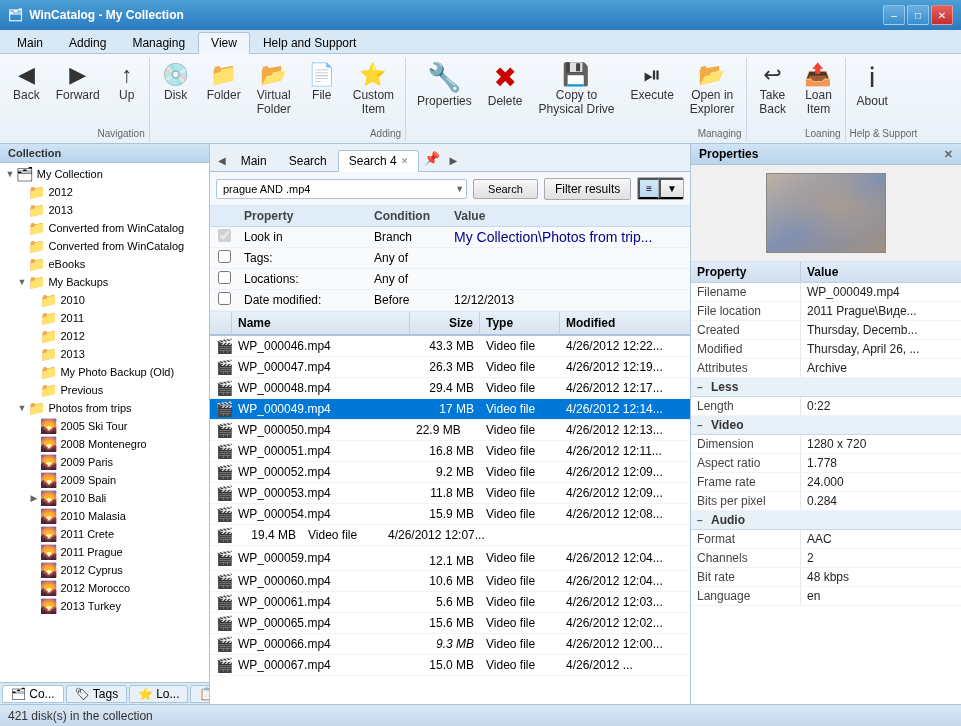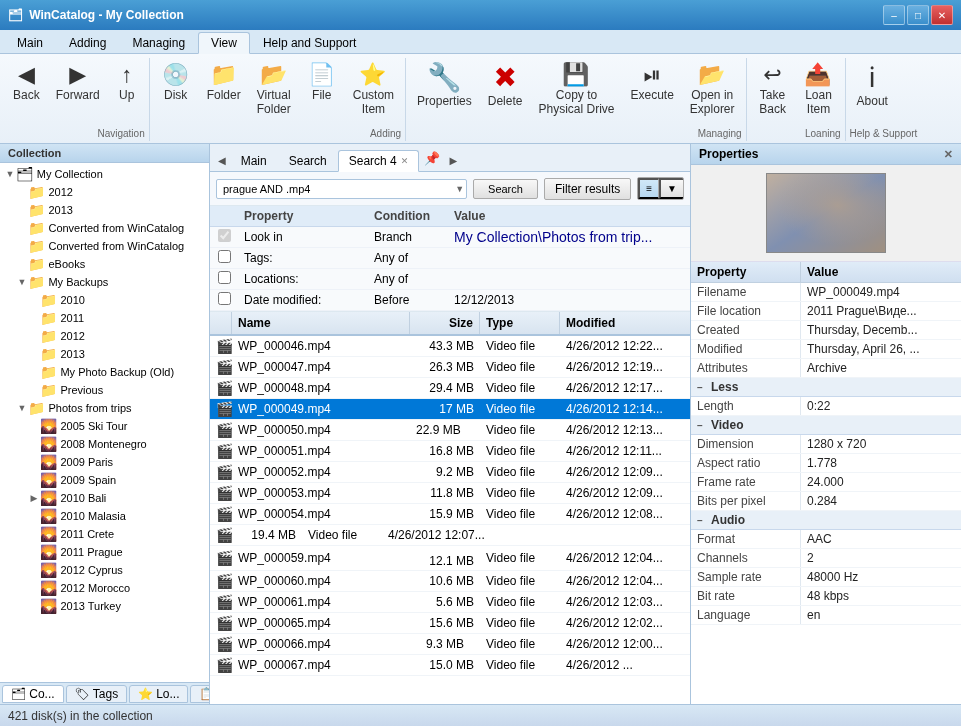--- a/index.html
+++ b/index.html
@@ -933,21 +933,21 @@
           <div class="file-row">
     <div class="col col-icon" style="font-size:14px;">🎬</div>
     <div class="col col-name">WP_000065.mp4</div>
     <div class="col col-size" style="text-align:right;">15.6 MB</div>
     <div class="col col-type">Video file</div>
     <div class="col col-modified">4/26/2012 12:02...</div>
   </div>
           <div class="file-row">
     <div class="col col-icon" style="font-size:14px;">🎬</div>
     <div class="col col-name">WP_000066.mp4</div>
-    <div class="col col-size" style="text-align:center;">9.3 MB</div>
+    <div class="col col-size" style="text-align:right;font-style:italic;">9.3 MB</div>
     <div class="col col-type">Video file</div>
     <div class="col col-modified">4/26/2012 12:00...</div>
   </div>
           <div class="file-row">
     <div class="col col-icon" style="font-size:14px;">🎬</div>
     <div class="col col-name">WP_000067.mp4</div>
     <div class="col col-size" style="text-align:right;">15.0 MB</div>
     <div class="col col-type">Video file</div>
     <div class="col col-modified">4/26/2012 ...</div>
   </div>
@@ -1025,24 +1025,20 @@
     </div>
           <div class="prop-row">
       <div class="pc pc-prop">Format</div>
       <div class="pc pc-val">AAC</div>
     </div>
           <div class="prop-row">
       <div class="pc pc-prop">Channels</div>
       <div class="pc pc-val">2</div>
     </div>
           <div class="prop-row">
-      <div class="pc pc-prop">Sample rate</div>
-      <div class="pc pc-val">48000 Hz</div>
-    </div>
-          <div class="prop-row">
       <div class="pc pc-prop">Bit rate</div>
       <div class="pc pc-val">48 kbps</div>
     </div>
           <div class="prop-row">
       <div class="pc pc-prop">Language</div>
       <div class="pc pc-val">en</div>
     </div>
         </div>
     </div>
   </div>

